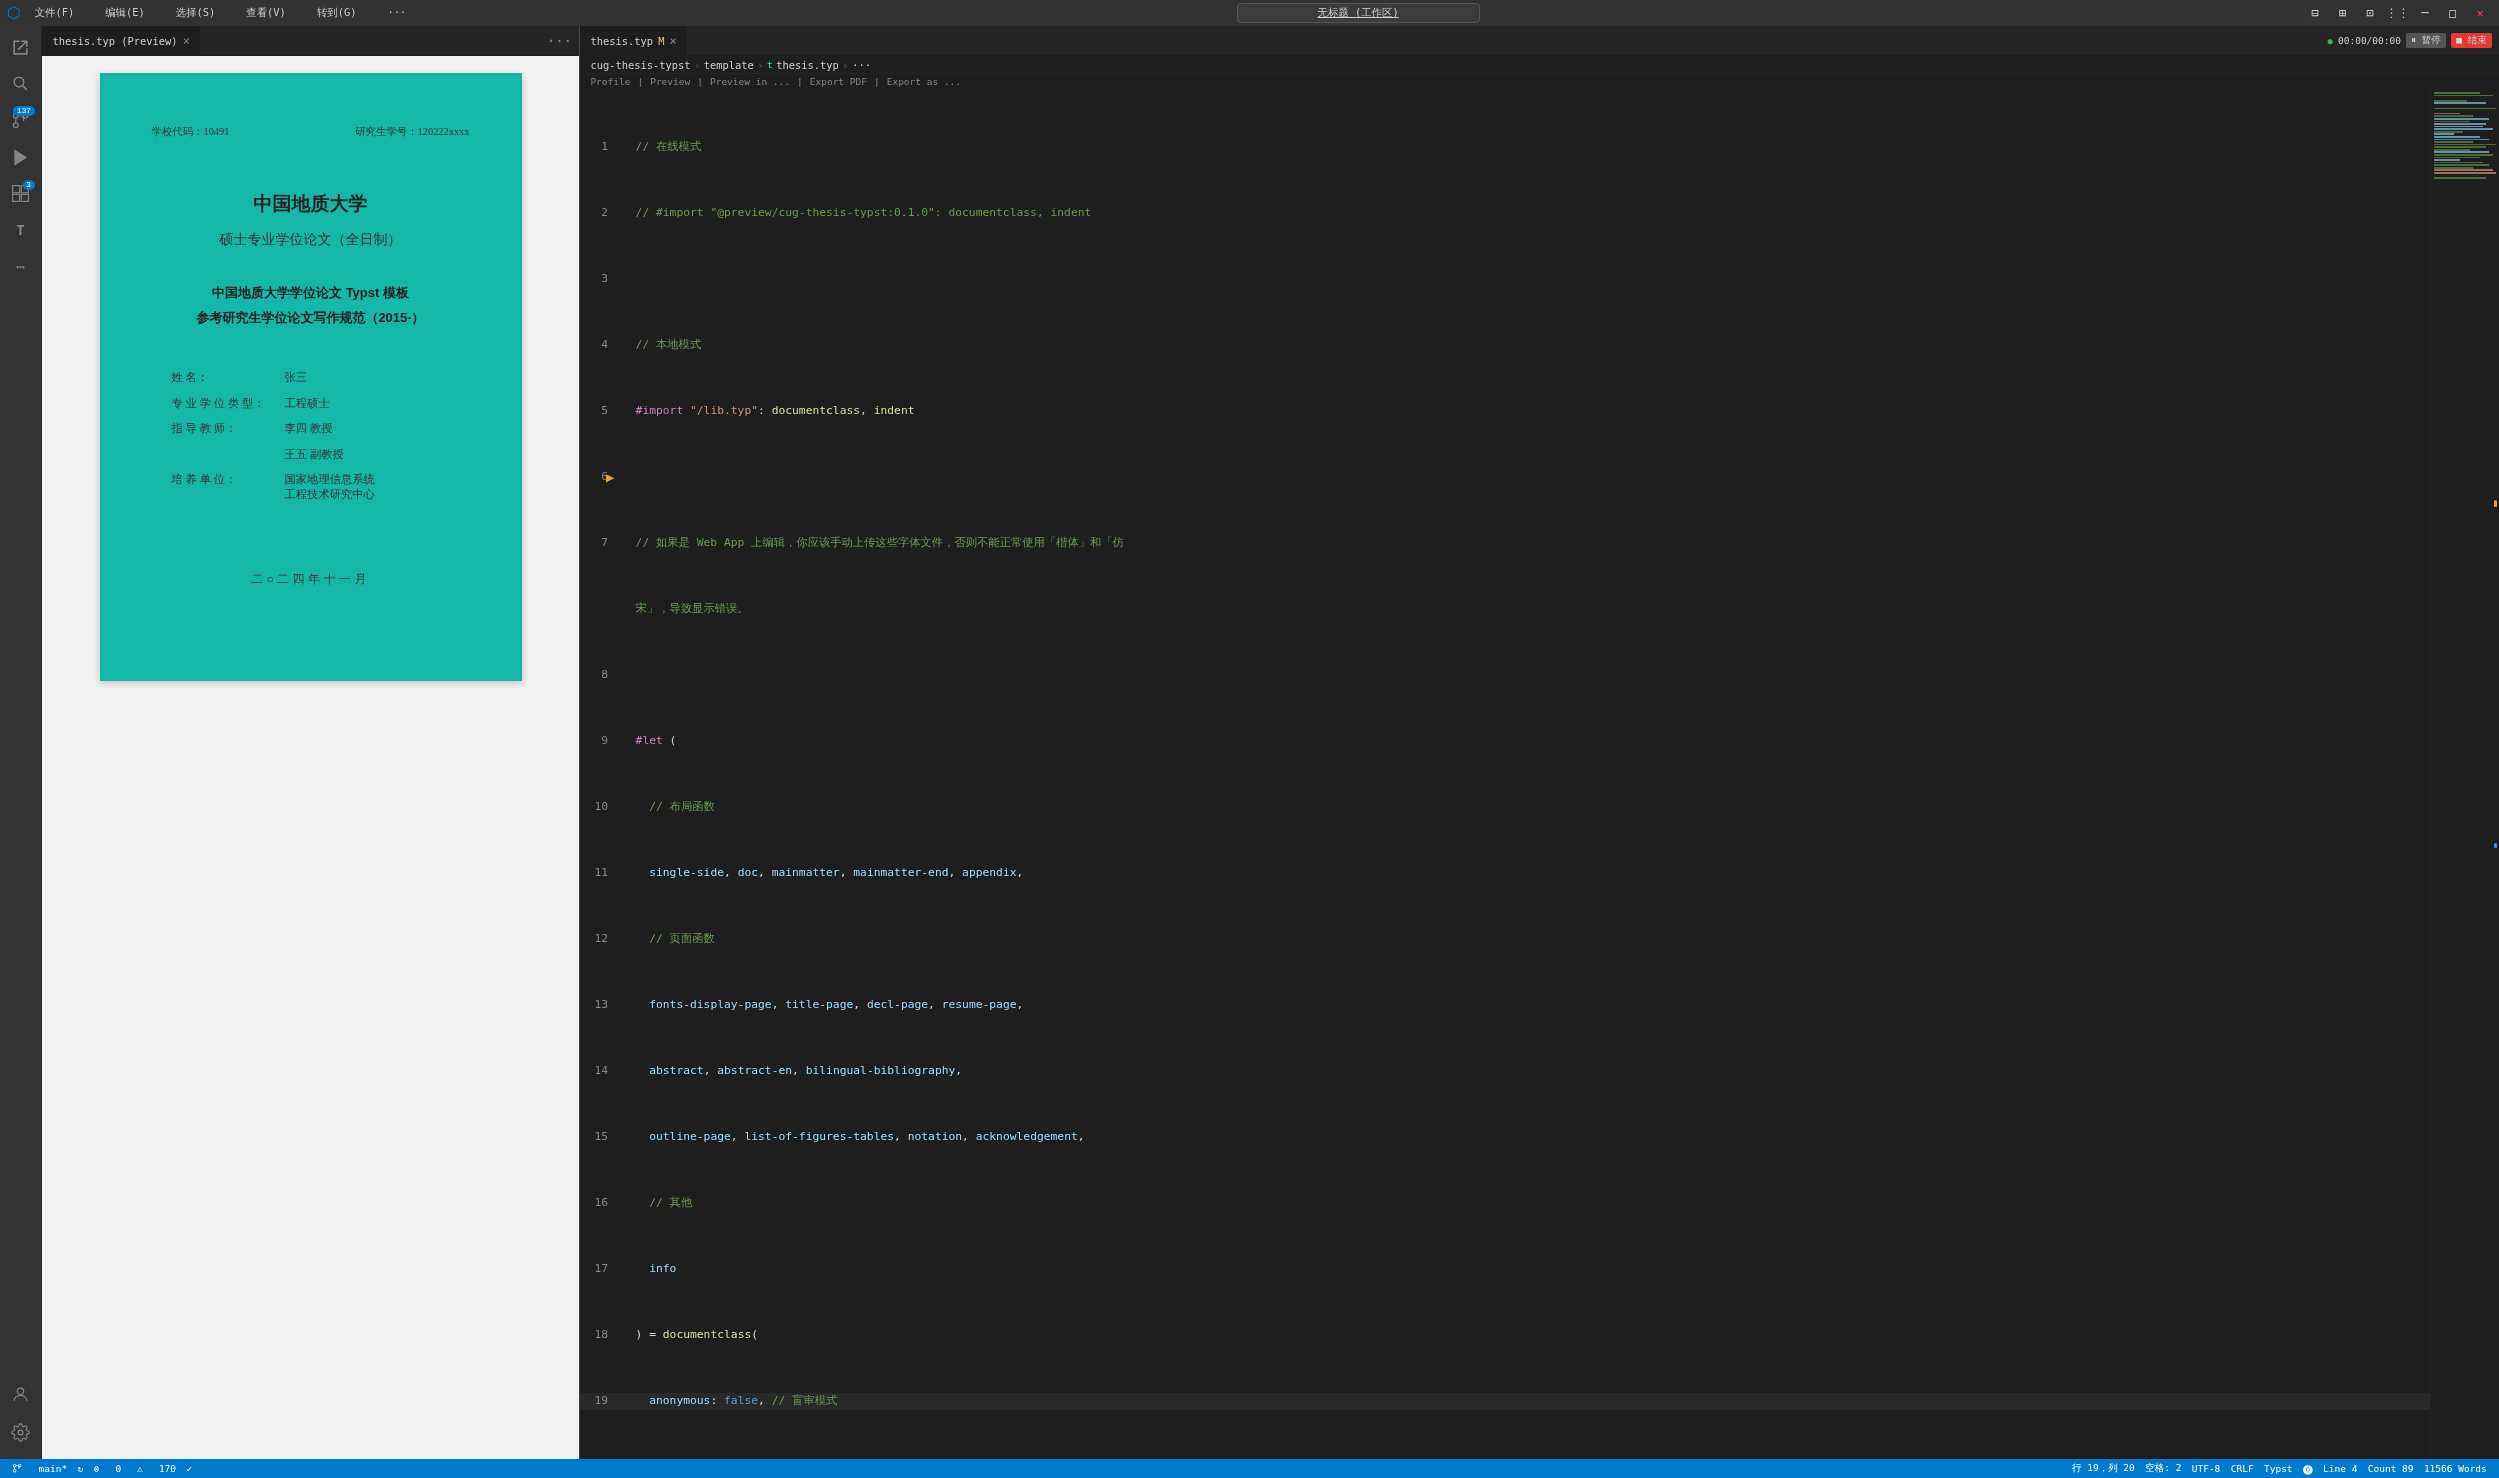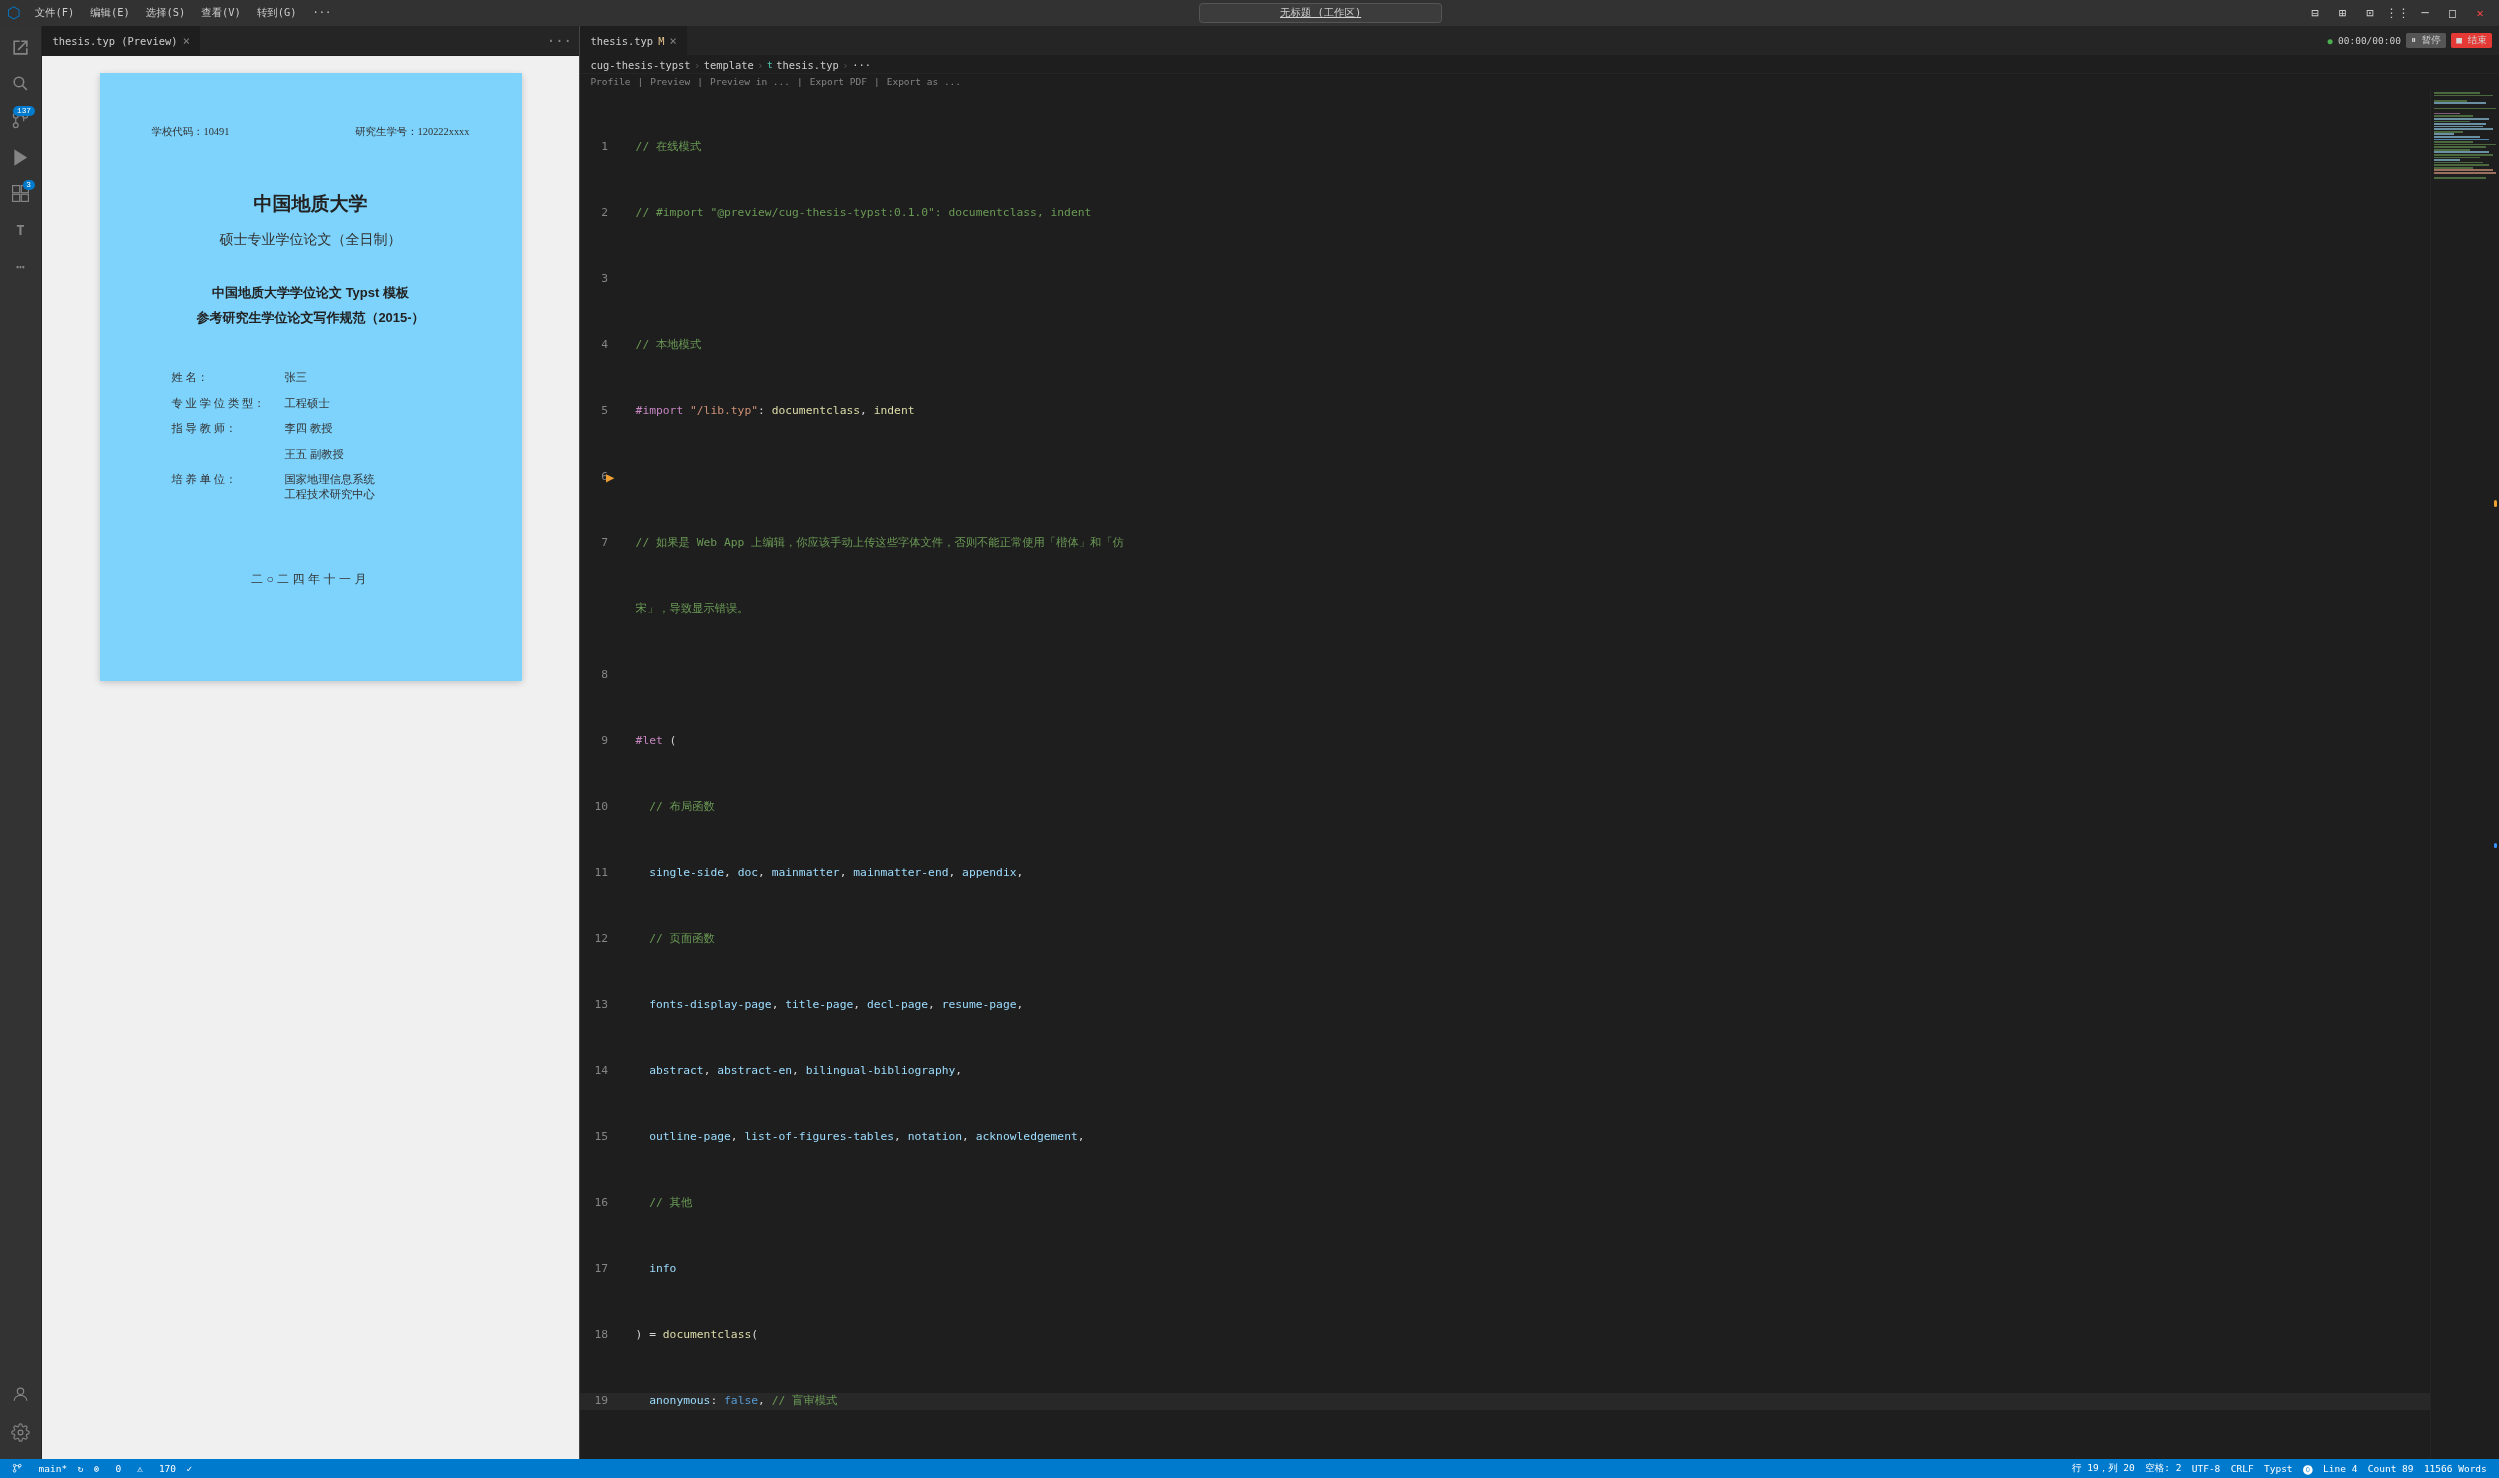--- a/index.html
+++ b/index.html
@@ -1,20 +1,20 @@
 <!DOCTYPE html>
 <html style="font-size:14px"><head>
   <meta charset="utf-8">
   <style>
     * { box-sizing: border-box; margin: 0; padding: 0; }
     body { background: #1e1e1e; color: #d4d4d4; font-family: 'Consolas', 'Monaco', monospace; font-size: 11.3px; overflow: hidden; height: 100vh; display: flex; flex-direction: column; }
 
     
     .title-bar { height: 26px; background: #323233; display: flex; align-items: center; padding: 0 7px; gap: 7px; flex-shrink: 0; }
-    .title-bar-menu { display: flex; gap: 2px; align-items: flex-start; }
+    .title-bar-menu { display: flex; gap: 17px; align-items: flex-start; }
     .menu-item { padding: 1.7px 7px; font-size: 10.4px; color: #cccccc; cursor: pointer; border-radius: 2.6px; }
     .title-bar-search { flex: 1; display: flex; justify-content: center; text-decoration: underline; }
     .search-box { background: #3c3c3c; border: 0.9px solid #555; border-radius: 3.5px; padding: 1.7px 28px; font-size: 10.4px; color: #cccccc; width: 243px; text-align: center; }
     .title-bar-right { display: flex; gap: 3.5px; align-items: center; }
     .title-icon-btn { width: 24px; height: 24px; display: flex; align-items: center; justify-content: center; cursor: pointer; color: #cccccc; font-size: 12px; border-radius: 2.6px; }
 
     
     .main-layout { display: flex; flex: 1; overflow: hidden; }
 
     
@@ -26,21 +26,21 @@
     
     .editor-area { display: flex; flex: 1; overflow: hidden; }
 
     
     .preview-panel { width: 538px; background: #f5f5f5; display: flex; flex-direction: column; flex-shrink: 0; border-right: 0.9px solid #444; }
     .preview-tab-bar { background: #252526; height: 30px; display: flex; align-items: center; border-bottom: 0.9px solid #1e1e1e; }
     .preview-tab { display: flex; align-items: center; padding: 0 10.4px; height: 30px; background: #1e1e1e; color: #cccccc; font-size: 10.4px; cursor: pointer; gap: 5.2px; border-right: 0.9px solid #252526; }
     .preview-tab .close-btn { color: #858585; font-size: 12px; cursor: pointer; }
     .preview-tab-more { margin-left: auto; padding: 0 7px; color: #858585; cursor: pointer; font-size: 14px; }
     .preview-content { flex: 1; overflow-y: auto; display: flex; justify-content: center; align-items: flex-start; padding: 17.4px; background: #f0f0f0; }
-    .document-page { background: #7dd3fc; width: 422px; min-height: 608px; padding: 52px 52px 69px; box-shadow: 0 1.7px 7px rgba(0,0,0,0.2); font-family: 'SimSun', 'STSong', serif; position: relative; }
+    .document-page { background: #14b8a6; width: 422px; min-height: 608px; padding: 52px 52px 69px; box-shadow: 0 1.7px 7px rgba(0,0,0,0.2); font-family: 'SimSun', 'STSong', serif; position: relative; }
     .doc-top-info { display: flex; justify-content: space-between; font-size: 10.4px; color: #333; margin-bottom: 52px; }
     .doc-center { text-align: center; }
     .doc-title-main { font-size: 19px; font-weight: bold; color: #222; margin-bottom: 14px; font-family: 'SimHei', sans-serif; }
     .doc-subtitle { font-size: 14px; color: #333; margin-bottom: 35px; font-family: 'SimSun', serif; }
     .doc-template-title { font-size: 13px; font-weight: bold; color: #222; margin-bottom: 7px; font-family: 'SimHei', sans-serif; }
     .doc-template-sub { font-size: 13px; font-weight: bold; color: #222; margin-bottom: 43px; font-family: 'SimHei', sans-serif; }
     .doc-info-table { margin: 0 auto; width: 278px; text-align: left; font-size: 11.3px; color: #333; }
     .doc-info-row { display: flex; margin-bottom: 10.4px; align-items: flex-start; }
     .doc-info-label { width: 113px; white-space: nowrap; }
     .doc-info-value { flex: 1; }

